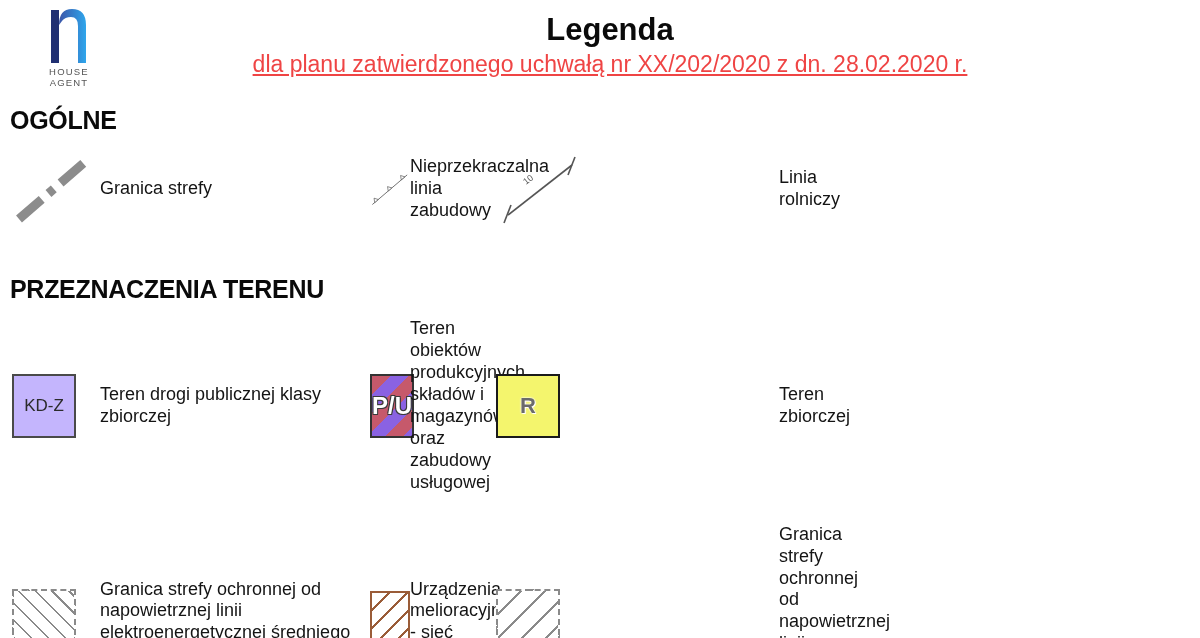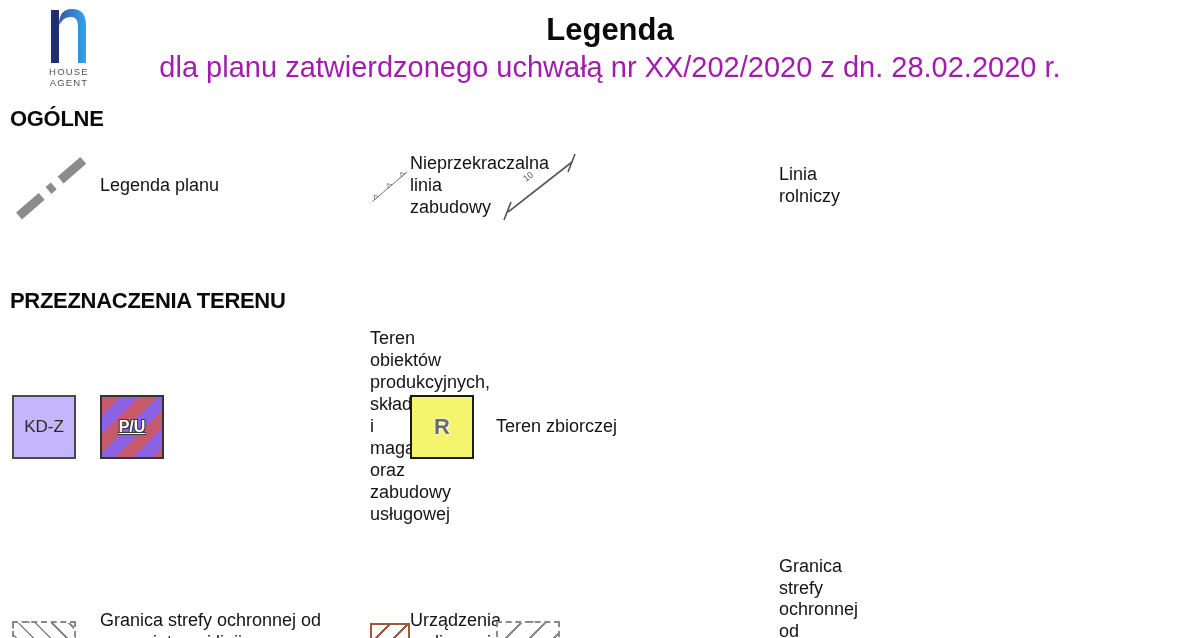--- a/index.html
+++ b/index.html
@@ -5,47 +5,46 @@
   html,body{margin:0;padding:0;background:#fff;}
   body{
     width:1200px;height:638px;position:relative;overflow:hidden;
     font-family:"Liberation Sans", sans-serif;color:#111;
   }
   
   .header{position:relative;padding-top:10px;height:84px;}
   .logo{position:absolute;left:30px;top:4px;}
   .title-wrap{text-align:center;margin-left:20px;}
   .title{margin:2px 0 0 0;font-size:31px;font-weight:bold;color:#0a0a0a;}
-  .subtitle{margin-top:3px;font-size:29px;color:#a21caf;}
+  .subtitle{margin-top:3px;font-size:23px;color:#ef4444;text-decoration:underline;}
   
   .section-heading{
-    margin:0 0 0 10px;font-size:22px;font-weight:bold;color:#0a0a0a;
+    margin:0 0 0 10px;font-size:25px;font-weight:bold;color:#0a0a0a;
     letter-spacing:-0.3px;
   }
   .row{
     display:grid;padding-left:12px;align-items:center;
     grid-template-columns:88px 270px 40px 86px 283px 28px 92px 300px;
   }
   .row-general{min-height:96px;margin-top:6px;}
   .row-landuse{min-height:84px;margin-top:14px;}
   .row-other1{min-height:112px;margin-top:6px;}
   .lbl{font-size:18px;line-height:1.22;color:#141414;}
   .sym-cell{display:flex;align-items:center;justify-content:flex-start;}
   
   .zone-box{
     width:60px;height:60px;display:flex;align-items:center;justify-content:center;
     box-sizing:content-box;
   }
   .kdz{background:#c4b5fd;border:2px solid #4a4a4a;font-size:17px;color:#2b2b2b;}
   .pu{
     border:2px solid #333;
     background:repeating-linear-gradient(135deg,#c6596b 0 13px,#8a62e2 13px 26px);
-    font-size:16px;font-weight:bold;color:#fff;
+    font-size:24px;font-weight:bold;color:#fff;
     text-shadow:-1px -1px 0 #3a3a3a,1px -1px 0 #3a3a3a,-1px 1px 0 #3a3a3a,1px 1px 0 #3a3a3a;
-    text-decoration:underline;
   }
   .rbox{
     background:#f4f56d;border:2px solid #1a1a1a;
     font-size:22px;font-weight:bold;color:#6b6b6b;
     text-shadow:0 0 2px #fff,0 0 2px #fff,1px 1px 0 #fff;
   }
   
   .hatch{width:60px;height:62px;box-sizing:content-box;}
   .hatch-mv{
     border:2px dashed #8a8a8a;
@@ -85,21 +84,21 @@
 </div>
 
 <section style="margin-top:12px;">
   <h2 class="section-heading">OGÓLNE</h2>
   <div class="row row-general">
     <div class="sym-cell">
       <svg width="82" height="78" viewBox="0 0 82 78">
         <line x1="7" y1="69" x2="74" y2="11" stroke="#8c8c8c" stroke-width="9" stroke-dasharray="30 9 7 9"></line>
       </svg>
     </div>
-    <div class="lbl">Legenda planu</div>
+    <div class="lbl">Granica strefy</div>
 
     <div class="sym-cell">
       <svg width="85" height="82" viewBox="0 0 85 82">
         <line x1="5" y1="74" x2="79" y2="11" stroke="#444" stroke-width="1.6"></line>
         <polygon points="10,69.8 17.6,63.4 8.6,60.5" fill="#fff" stroke="#444" stroke-width="1.3"></polygon>
         <polygon points="38.7,45.2 46.3,38.8 37.3,35.9" fill="#fff" stroke="#444" stroke-width="1.3"></polygon>
         <polygon points="66.4,21.6 74,15.2 65,12.3" fill="#fff" stroke="#444" stroke-width="1.3"></polygon>
       </svg>
     </div>
     <div class="lbl">Nieprzekraczalna linia zabudowy</div>
@@ -109,28 +108,29 @@
         <line x1="12" y1="66" x2="76" y2="16" stroke="#555" stroke-width="1.6"></line>
         <line x1="8" y1="74" x2="15" y2="56" stroke="#555" stroke-width="1.6"></line>
         <line x1="72" y1="26" x2="79" y2="8" stroke="#555" stroke-width="1.6"></line>
         <text x="30" y="36" font-size="9" fill="#555" transform="rotate(-38 30 36)">10</text>
       </svg>
     </div>
     <div class="lbl">Linia rolniczy</div>
   </div>
 </section>
 
-<section style="margin-top:54px;">
+<section style="margin-top:38px;">
   <h2 class="section-heading">PRZEZNACZENIA TERENU</h2>
   <div class="row row-landuse">
     <div class="sym-cell">
       <div class="zone-box kdz">
         <span>KD-Z</span>
       </div>
     </div>
+    <div class="lbl">Teren drogi publicznej klasy zbiorczej</div>
 
     <div class="sym-cell">
       <div class="zone-box pu">
         <span>P/U</span>
       </div>
     </div>
     <div class="lbl">Teren obiektów produkcyjnych, składów i magazynów oraz zabudowy usługowej</div>
 
     <div class="sym-cell">
       <div class="zone-box rbox">

